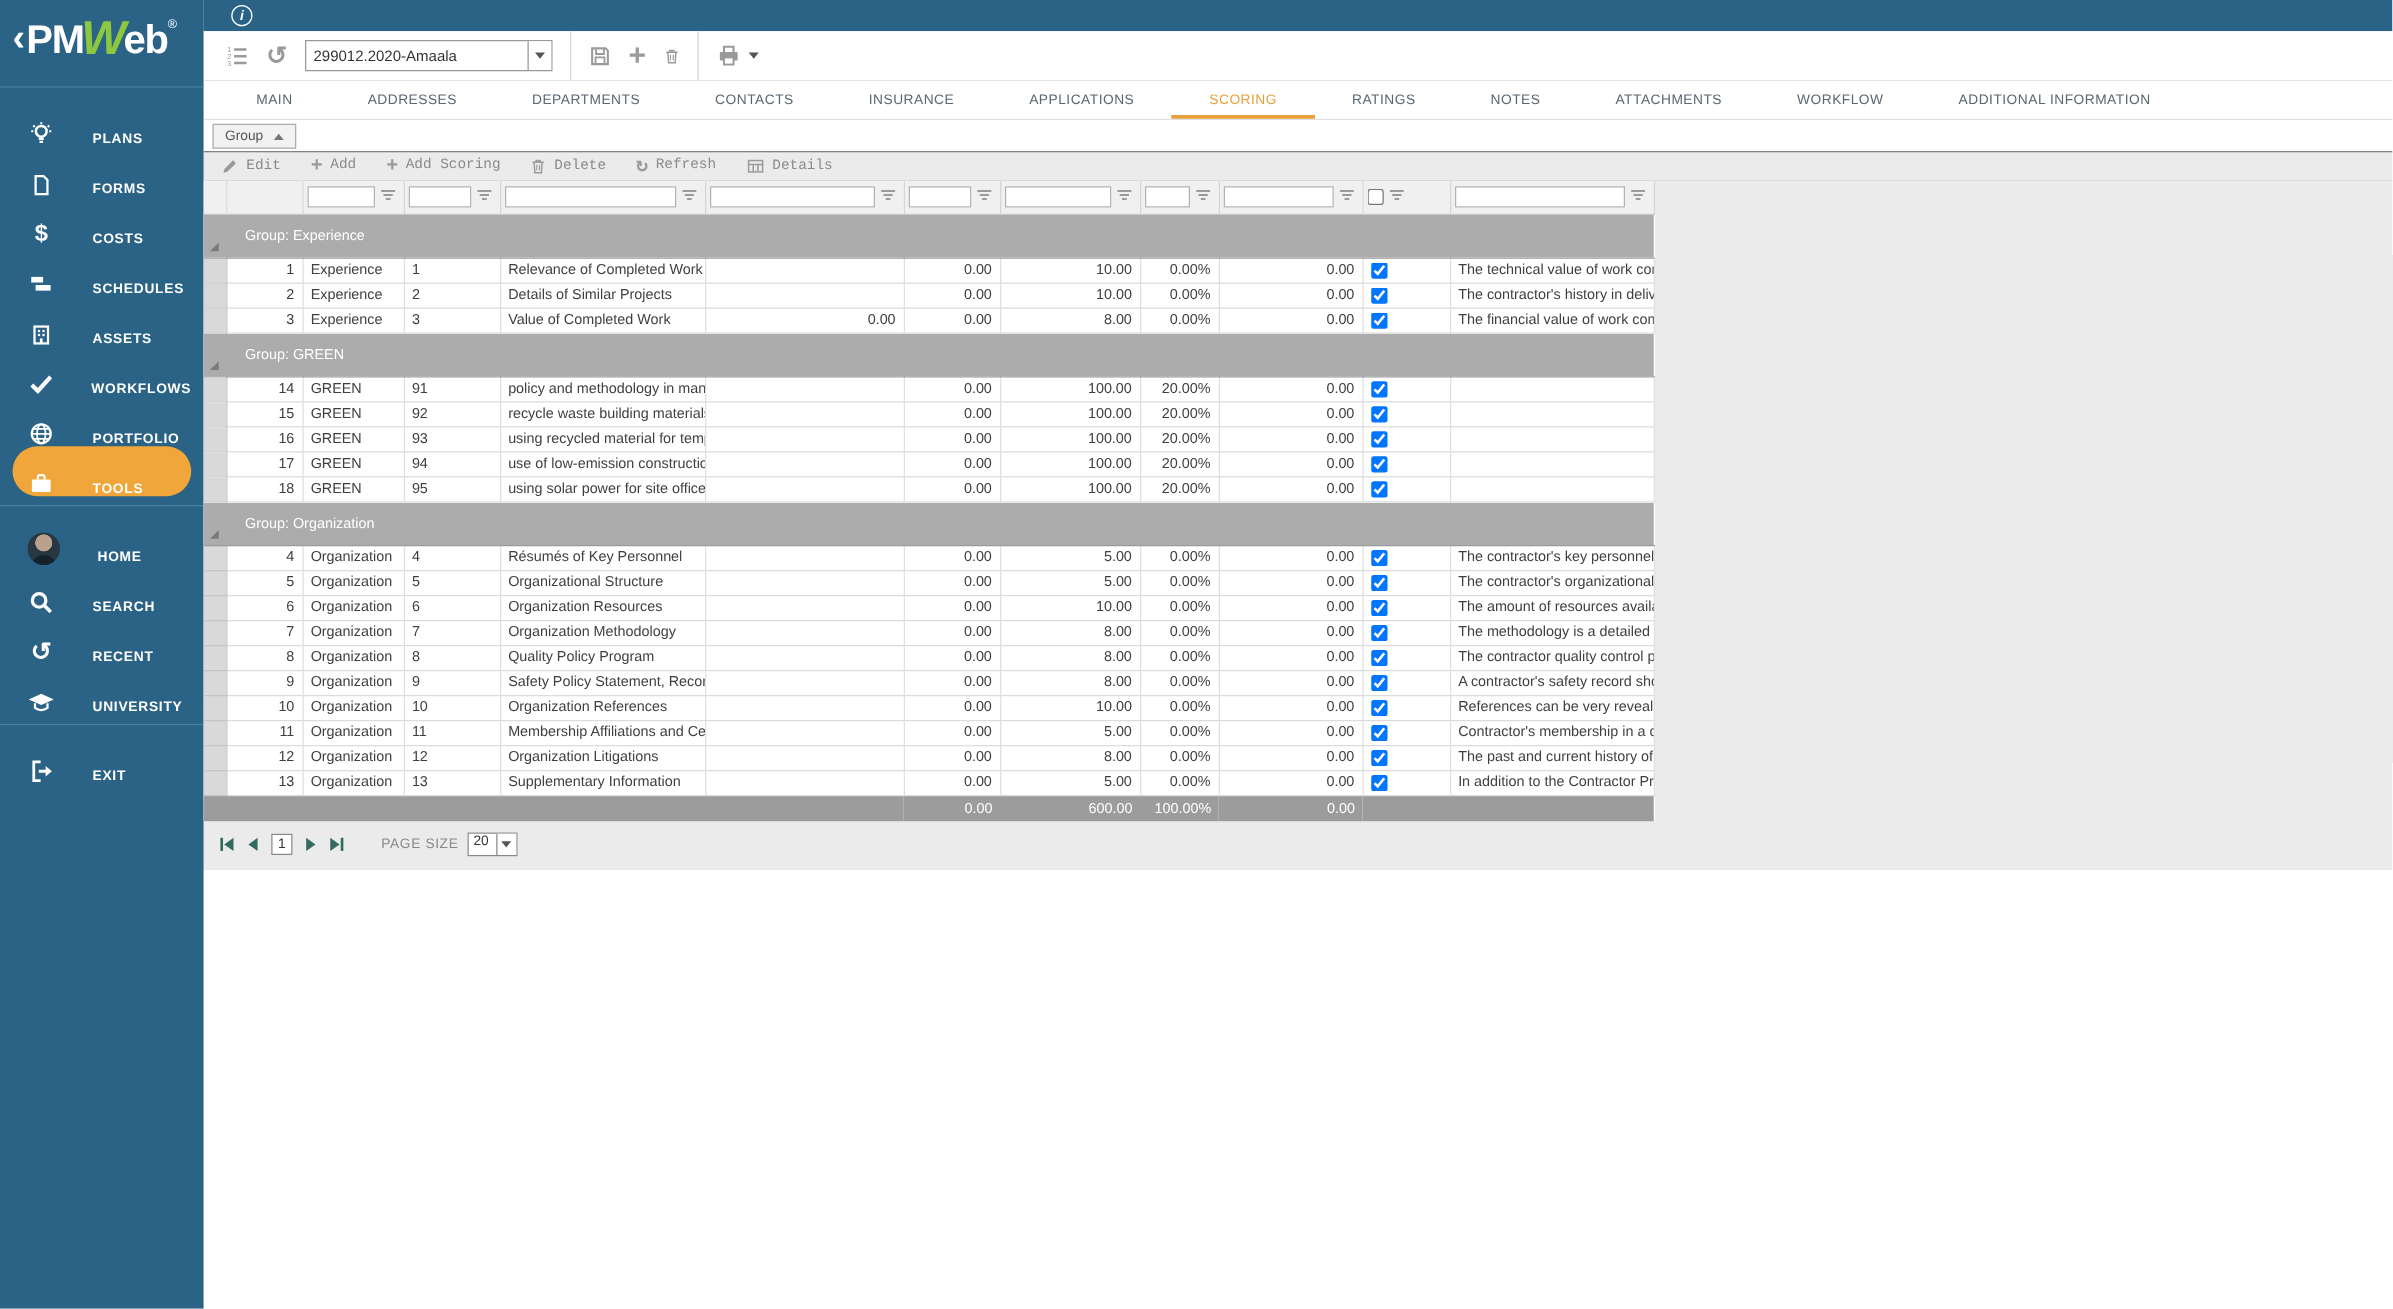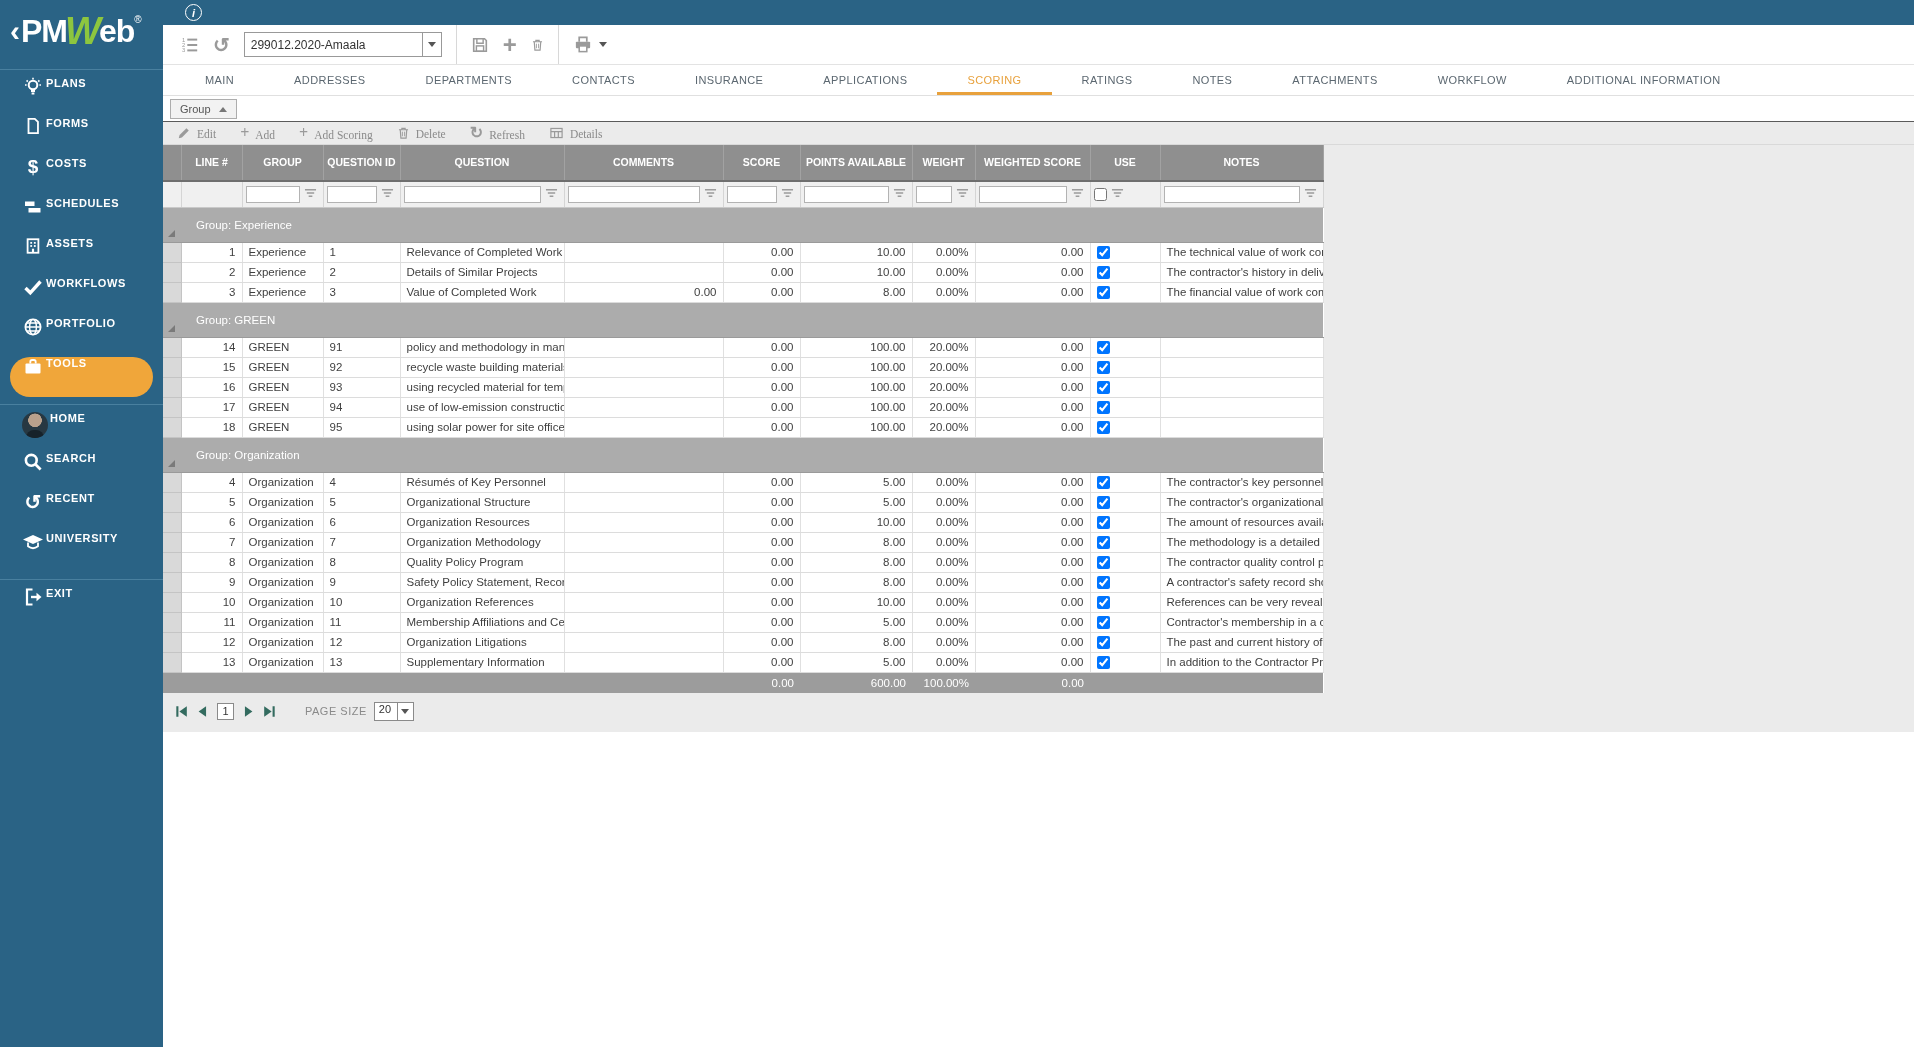--- a/index.html
+++ b/index.html
@@ -9,22 +9,22 @@
 
   
   .sidebar { width:163px; flex:none; background:#2A6385; color:#fff; display:flex; flex-direction:column; }
   .logo { height:62px; display:flex; align-items:center; padding-left:10px; user-select:none; }
   .logo .angle { font-size:30px; font-weight:bold; color:#fff; margin-right:1px; }
   .logo .pm, .logo .eb { font-size:32px; font-weight:bold; color:#fff; letter-spacing:-1px; }
   .logo .w { font-size:38px; font-weight:bold; font-style:italic; color:#8DC63F; margin:0 -2px; }
   .logo .reg { font-size:10px; color:#fff; vertical-align:top; position:relative; top:-12px; }
   .side-divider { border-top:1px solid #49809F; margin:7px 0; }
   .side-nav { display:flex; flex-direction:column; }
-  .side-item { height:40px; margin:0 10px; border-radius:20px; display:flex; align-items:flex-start;
-    padding-left:12px; gap:2px; cursor:pointer; }
+  .side-item { height:40px; margin:0 10px; border-radius:20px; display:flex; align-items:flex-end;
+    padding-left:12px; gap:30px; cursor:pointer; }
   .side-item .icon { width:22px; display:flex; justify-content:center; align-items:center; color:#fff; }
   .side-item .icon svg { display:block; }
   .side-item .lbl { font-size:11px; font-weight:bold; letter-spacing:.6px; color:#fff; }
   .side-item.active { background:#F0A63A; }
   .glyph { font-size:19px; font-weight:bold; line-height:1; }
   .avatar { width:26px; height:26px; border-radius:50%; flex:none;
     background: radial-gradient(circle at 50% 32%, #b9a18c 0 30%, #273842 32%),
                 linear-gradient(#3a4a54,#1d2b33); position:relative; overflow:hidden; }
   .avatar::after{ content:""; position:absolute; left:50%; bottom:-4px; transform:translateX(-50%);
     width:18px; height:12px; border-radius:8px 8px 0 0; background:#16222a; }
@@ -61,22 +61,22 @@
   .tab.active { color:#E8A13C; box-shadow: inset 0 -3px 0 #E8A13C; }
 
   .groupbar { height:26px; background:#fff; padding:3px 0 0 7px; border-bottom:1px solid #5a5a5a; }
   .group-btn { display:inline-flex; align-items:center; gap:8px; border:1px solid #adadad;
     background:#f2f2f2; color:#555; font-size:11px; padding:3px 9px; cursor:pointer; }
   .caret-up { width:0; height:0; border-left:4px solid transparent; border-right:4px solid transparent;
     border-bottom:5px solid #777; }
 
   .gridtoolbar { height:23px; background:#EBEBEB; display:flex; align-items:center; gap:24px;
     padding-left:14px; border-bottom:1px solid #d9d9d9; }
-  .tbtn { display:inline-flex; align-items:flex-end; gap:6px; font-size:11.5px; color:#8a8a8a;
-    background:none; border:none; cursor:pointer; font-family:Liberation Serif, serif; }
+  .tbtn { display:inline-flex; align-items:flex-start; gap:6px; font-size:11.5px; color:#8a8a8a;
+    background:none; border:none; cursor:pointer; font-family:Liberation Mono, monospace; }
   .tbtn .icon { display:flex; color:#9a9a9a; }
   .tbtn .uglyph { font-size:15px; }
 
   .gridarea { background:#EBEBEB; flex:0 0 auto; padding-bottom:8px; }
   table.grid { border-collapse:collapse; table-layout:fixed; width:1160px; background:#fff;
     font-size:11.5px; color:#3f3f3f; }
   table.grid th { background:#8F8F8F; color:#fff; font-size:10.5px; font-weight:bold; text-align:center;
     height:36px; border-right:1px solid #a2a2a2; border-bottom:2px solid #6e6e6e; line-height:1.15;
     padding:0 2px; overflow:hidden; }
   tr.filter td { background:#f0f0f0; height:26px; border-right:1px solid #d5d5d5;
@@ -387,34 +387,20 @@
             <col style="width: 164px;">
             <col style="width: 159px;">
             <col style="width: 77px;">
             <col style="width: 112px;">
             <col style="width: 63px;">
             <col style="width: 115px;">
             <col style="width: 70px;">
             <col style="width: 163px;">
           </colgroup>
           <thead>
-            <tr>
-              <th></th>
-              <th>LINE #</th>
-              <th>GROUP</th>
-              <th>QUESTION ID</th>
-              <th>QUESTION</th>
-              <th>COMMENTS</th>
-              <th>SCORE</th>
-              <th>POINTS AVAILABLE</th>
-              <th>WEIGHT</th>
-              <th>WEIGHTED SCORE</th>
-              <th>USE</th>
-              <th>NOTES</th>
-            </tr>
             <tr class="filter">
               <td></td>
               <td></td>
               <td><input type="text" style=""><span class="ficon"><svg width="13" height="12" viewBox="0 0 14 13">
                     <g stroke="currentColor" stroke-width="1.6">
                       <line x1="1" y1="3" x2="13" y2="3"></line>
                       <line x1="3" y1="6.5" x2="11" y2="6.5"></line>
                       <line x1="5" y1="10" x2="9" y2="10"></line>
                     </g>
                   </svg></span></td>

